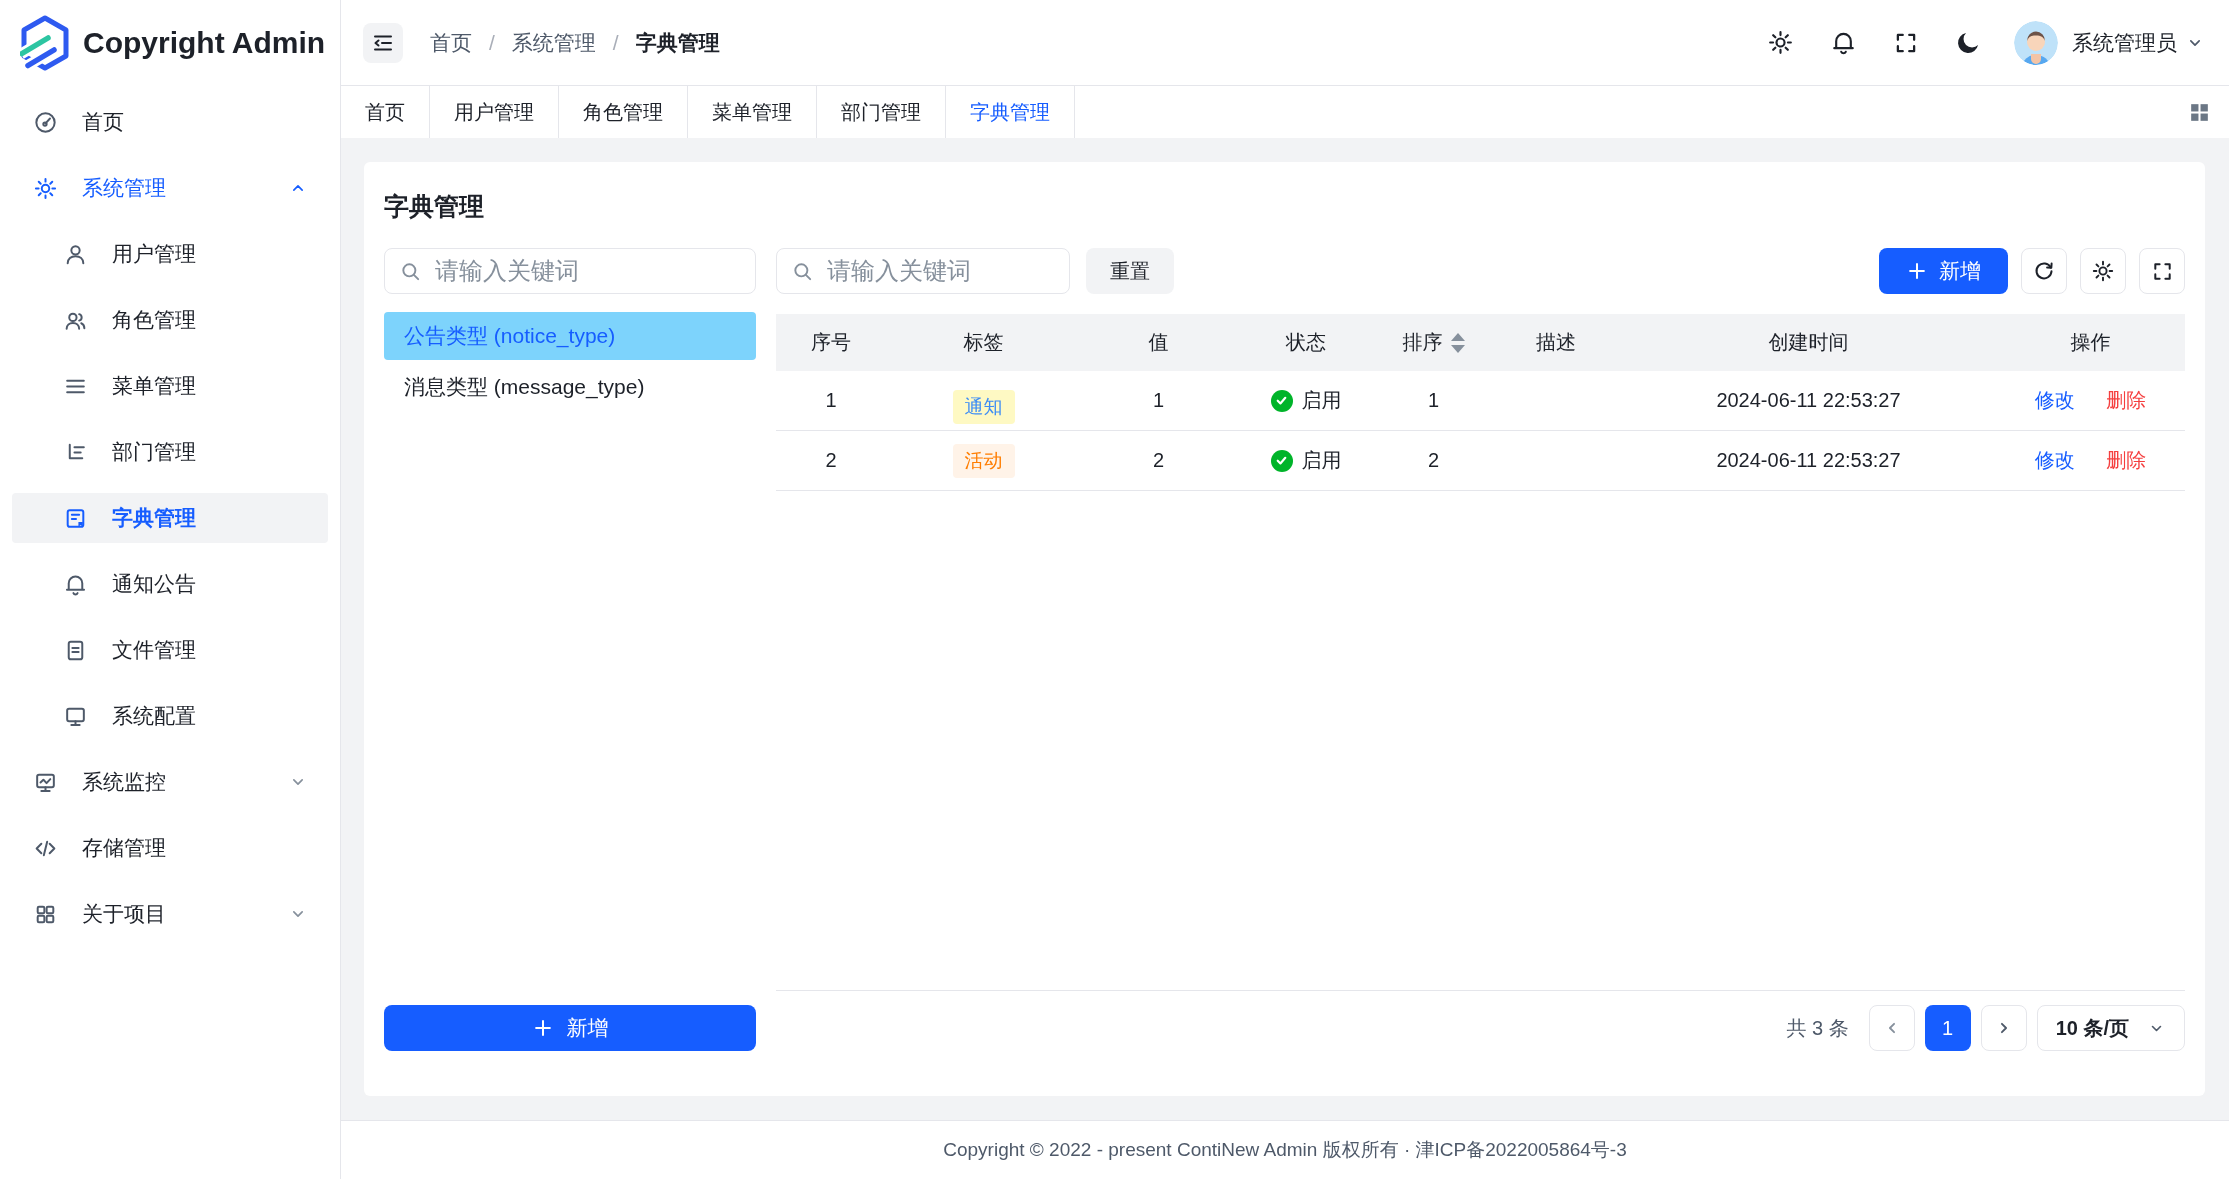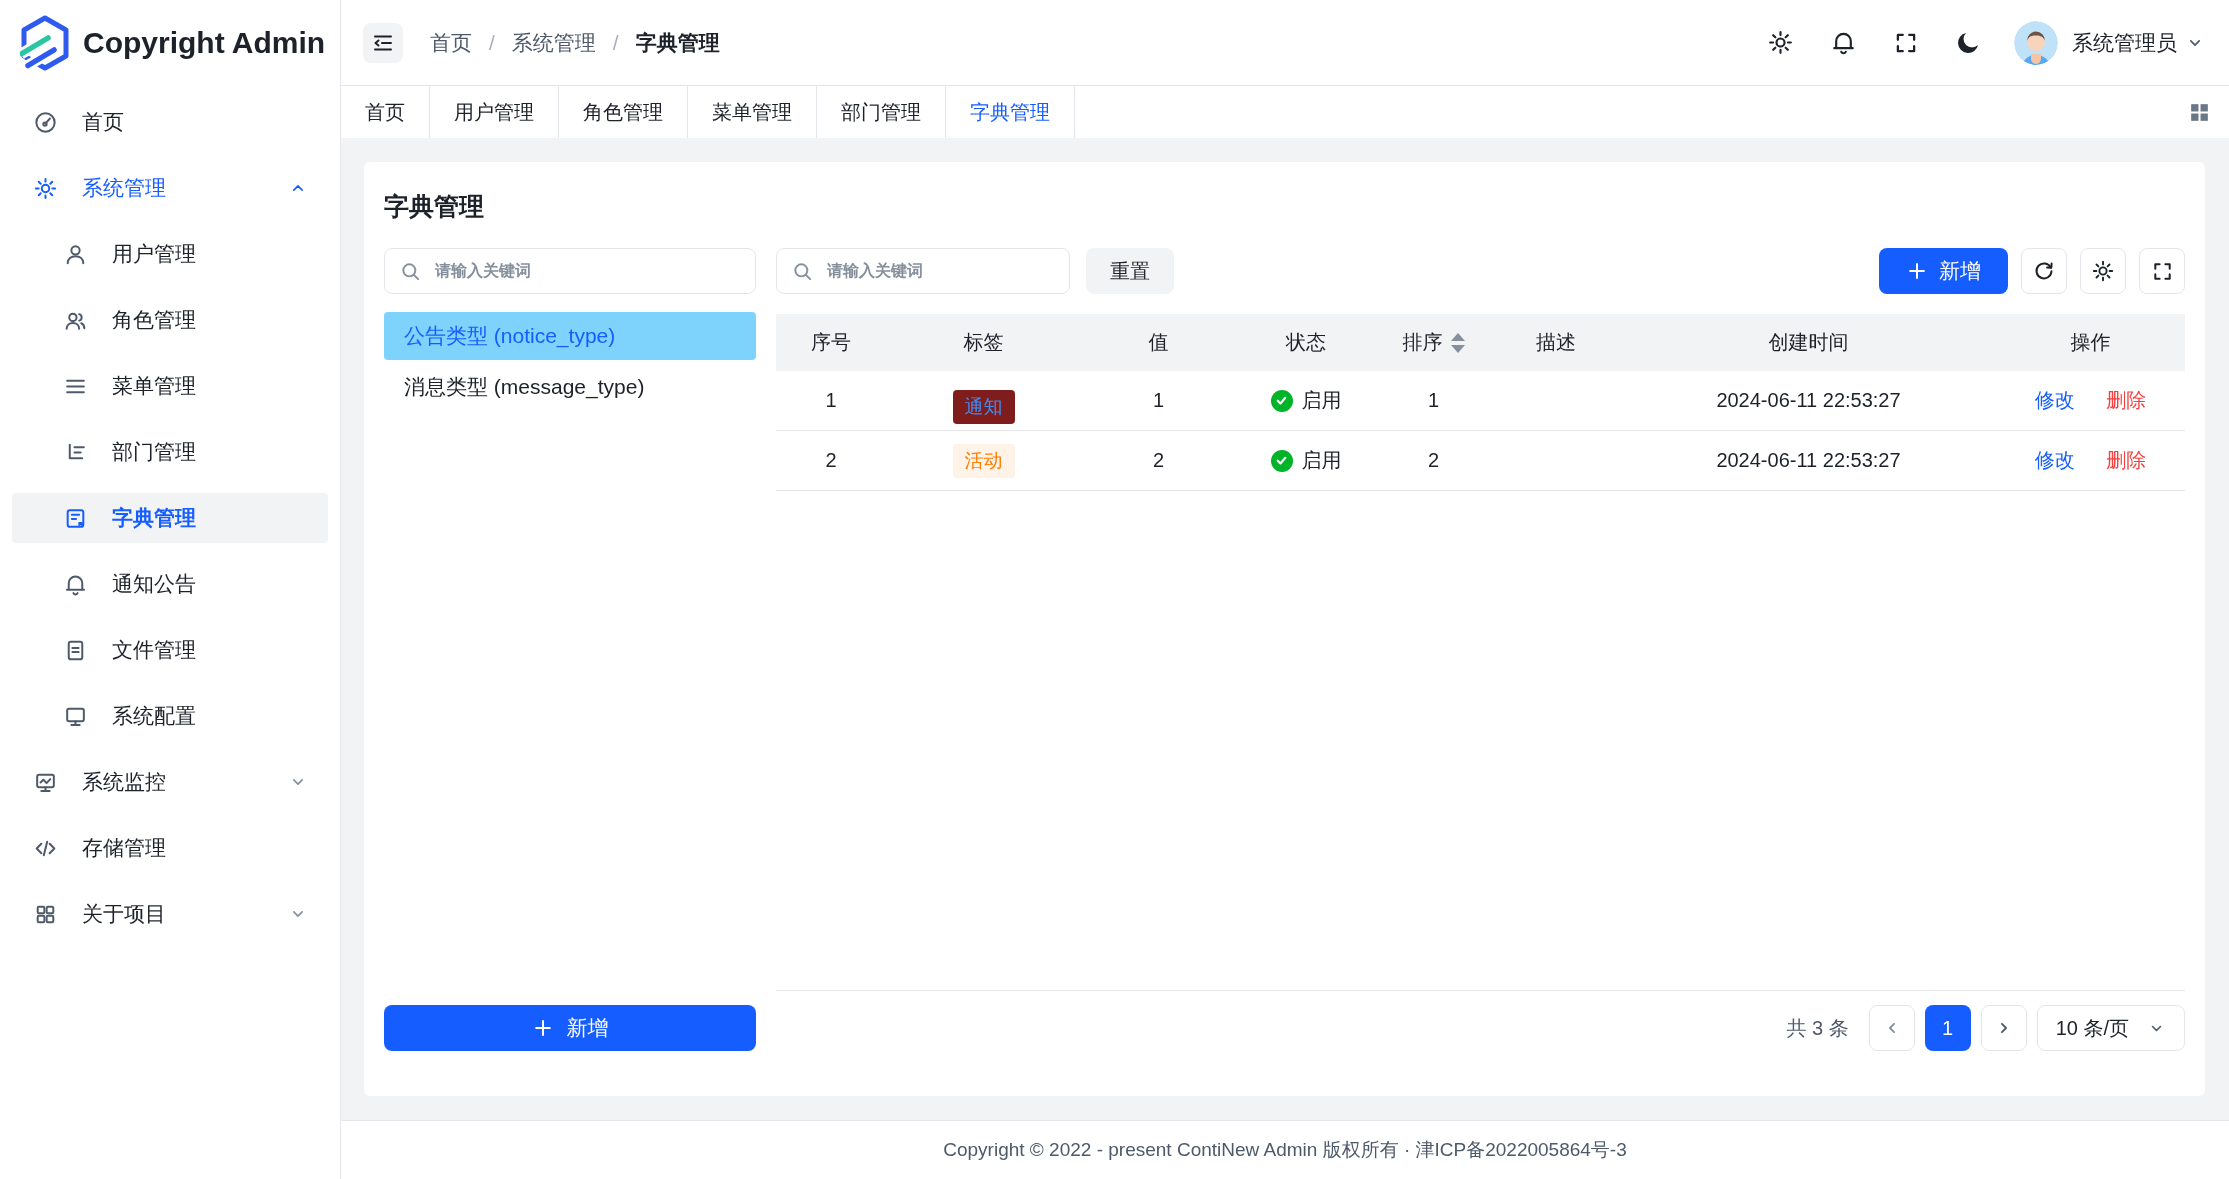--- a/index.html
+++ b/index.html
@@ -50,21 +50,21 @@
 
   .content{flex:1;min-height:0;background:#f2f3f5;padding:24px 24px 24px 23px;}
   .card{height:100%;background:#fff;border-radius:6px;padding:26px 20px 45px;display:flex;flex-direction:column;box-sizing:border-box;}
   .page-title{font-size:25px;line-height:36px;font-weight:700;color:#1d2129;margin-bottom:24px;}
 
   .panels{flex:1;min-height:0;display:flex;gap:20px;}
 
   
   .left-panel{width:372px;flex-shrink:0;display:flex;flex-direction:column;}
   .search-box{height:46px;box-sizing:border-box;border:1.5px solid #e5e6eb;border-radius:8px;background:#fff;display:flex;align-items:center;padding:0 14px;gap:11px;}
-  .search-box input{border:none;outline:none;background:transparent;font-size:16px;color:#1d2129;width:100%;font-family:inherit;font-weight:bold;}
+  .search-box input{border:none;outline:none;background:transparent;font-size:24px;color:#1d2129;width:100%;font-family:inherit;}
   .search-box input::placeholder{color:#86909c;}
   .left-panel .search-box{margin-bottom:18px;}
   .dict-item{height:48px;display:flex;align-items:center;padding:0 20px;border-radius:4px;font-size:21px;color:#1d2129;cursor:pointer;margin-bottom:3px;}
   .dict-item.active{background:#7dd3fc;color:#165dff;font-weight:400;text-align:right;}
   .panel-add-btn{margin-top:auto;height:46px;flex-shrink:0;background:#165dff;border-radius:8px;color:#fff;font-size:21px;display:flex;align-items:center;justify-content:center;gap:13px;cursor:pointer;}
 
   
   .right-panel{flex:1;min-width:0;display:flex;flex-direction:column;}
   .toolbar{display:flex;align-items:center;margin-bottom:20px;flex-shrink:0;}
   .toolbar .search-box{width:294px;box-sizing:border-box;}
@@ -76,33 +76,33 @@
   .table-wrap{flex:1;min-height:0;border-bottom:1px solid #e5e6eb;overflow:hidden;}
   table.data{width:100%;border-collapse:collapse;font-size:20px;color:#1d2129;table-layout:fixed;}
   table.data th{height:57px;background:#f2f3f5;font-weight:500;text-align:center;padding:0;}
   table.data td{height:59px;border-bottom:1px solid #e5e6eb;text-align:center;padding:0;}
   th.col-left,td.col-left{text-align:left;padding-left:88px;}
   .th-sort{display:inline-flex;align-items:center;gap:8px;cursor:pointer;}
   .carets{display:inline-flex;flex-direction:column;gap:4px;}
   .caret-up{width:0;height:0;border-left:7px solid transparent;border-right:7px solid transparent;border-bottom:8px solid #86909c;}
   .caret-down{width:0;height:0;border-left:7px solid transparent;border-right:7px solid transparent;border-top:8px solid #86909c;}
   .tag{display:inline-flex;align-items:center;height:34px;padding:0 12px;border-radius:4px;font-size:19px;}
-  .tag.blue{background:#7f1d1d;color:#3d8df5;margin-top:12px;}
+  .tag.blue{background:#fef9c3;color:#3d8df5;margin-top:12px;}
   .tag.orange{background:#fff3e8;color:#ff7d00;}
   .status{display:inline-flex;align-items:center;gap:9px;justify-content:space-between;}
   .status-dot{width:22px;height:22px;border-radius:50%;background:#00b42a;display:inline-flex;align-items:center;justify-content:center;flex-shrink:0;}
   .link{cursor:pointer;}
   .link.edit{color:#165dff;margin-right:26px;}
   .link.del{color:#f53f3f;}
 
   .pagination{margin-top:14px;flex-shrink:0;display:flex;align-items:center;justify-content:flex-end;gap:10px;font-size:20px;}
   .pg-total{color:#4e5969;margin-right:10px;}
   .pg-btn{width:46px;height:46px;box-sizing:border-box;border:1.5px solid #e5e6eb;border-radius:8px;background:#fff;display:flex;align-items:center;justify-content:center;color:#86909c;cursor:pointer;}
   .pg-page{width:46px;height:46px;border-radius:8px;background:#165dff;color:#fff;display:flex;align-items:center;justify-content:center;cursor:pointer;}
-  .pg-size{height:46px;box-sizing:border-box;border:1.5px solid #e5e6eb;border-radius:8px;background:#fff;display:flex;align-items:center;padding:0 18px;gap:18px;color:#1d2129;cursor:pointer;}
+  .pg-size{height:46px;box-sizing:border-box;border:1.5px solid #e5e6eb;border-radius:8px;background:#fff;display:flex;align-items:center;padding:0 18px;gap:18px;color:#1d2129;cursor:pointer;font-weight:bold;}
   .pg-size .sel-chev{color:#4e5969;}
 
   .footer{height:58px;flex-shrink:0;background:#fff;border-top:1px solid #e5e6eb;display:flex;align-items:center;justify-content:center;font-size:19px;color:#4e5969;}
 </style>
 </head>
 <body>
 
 <div class="app">
 
   <aside class="sidebar">

